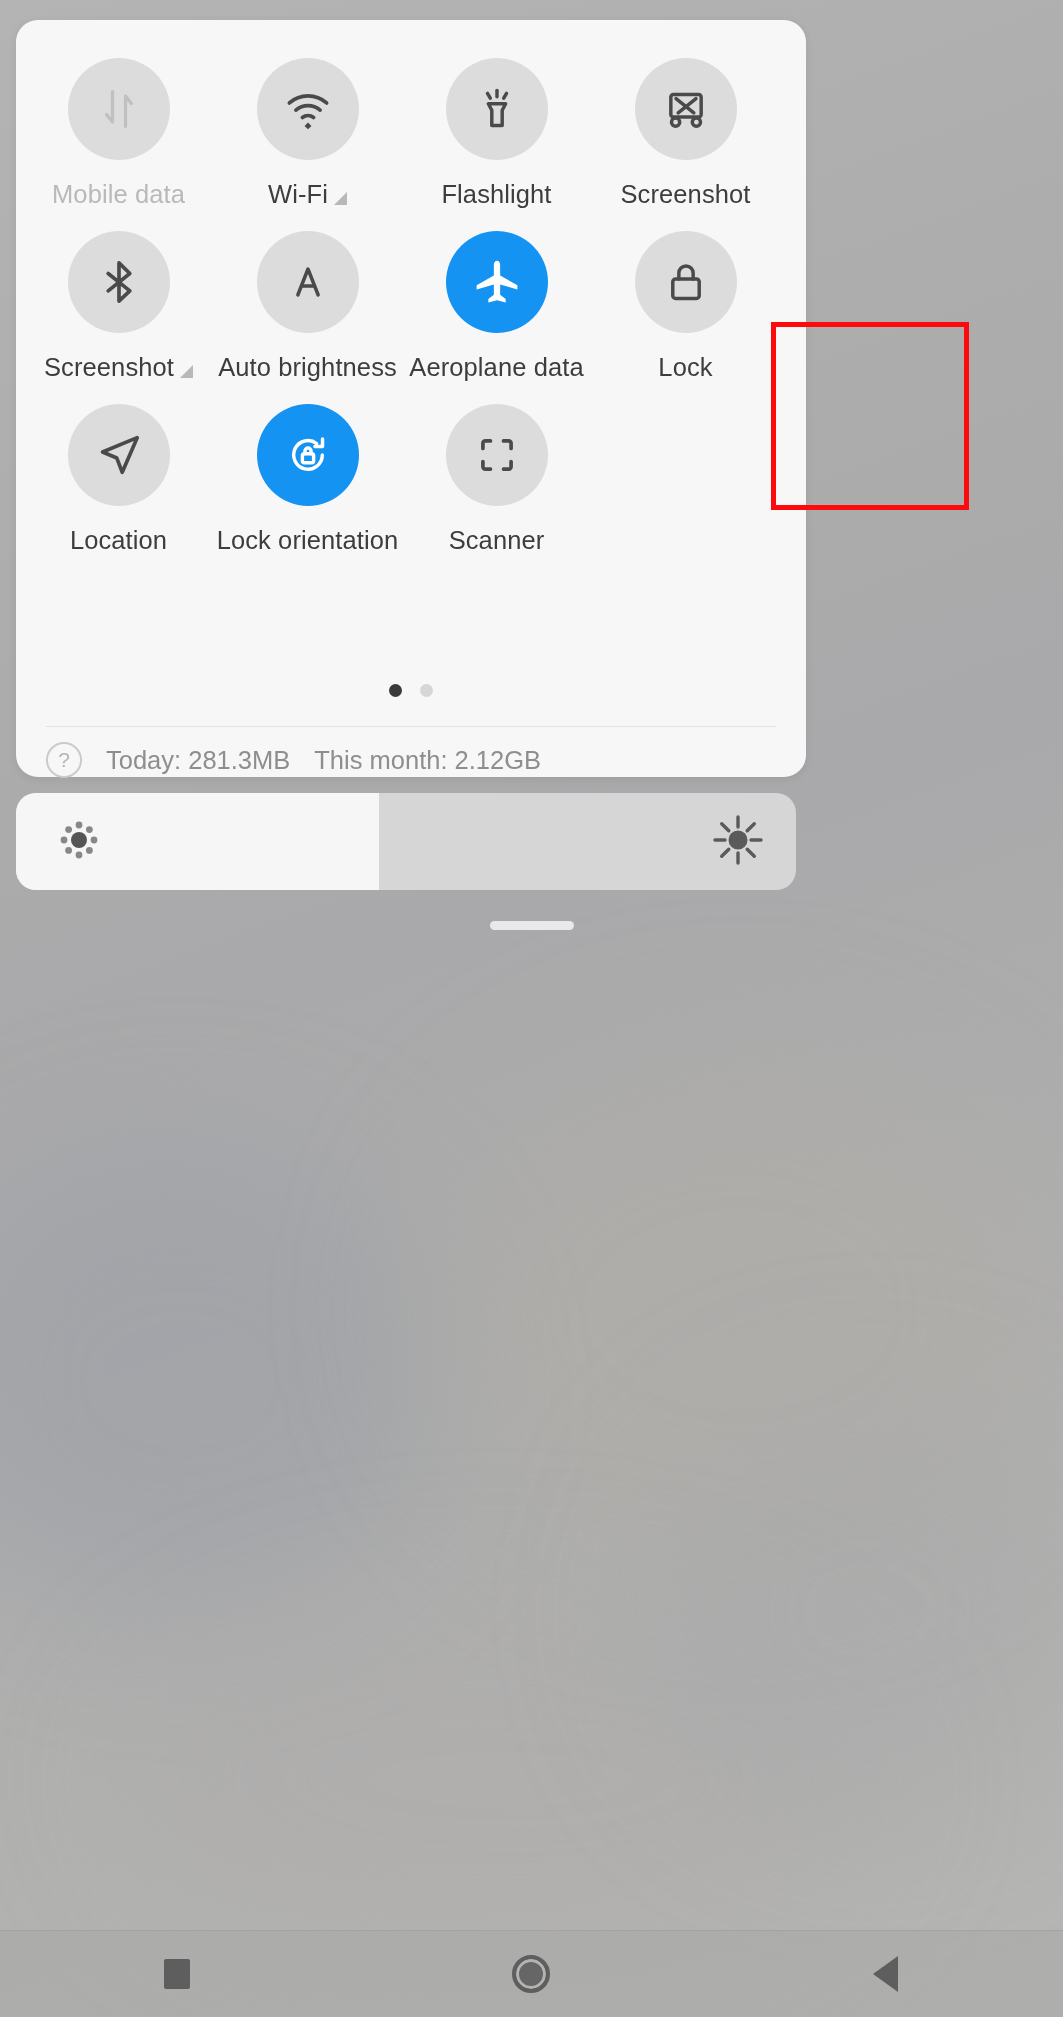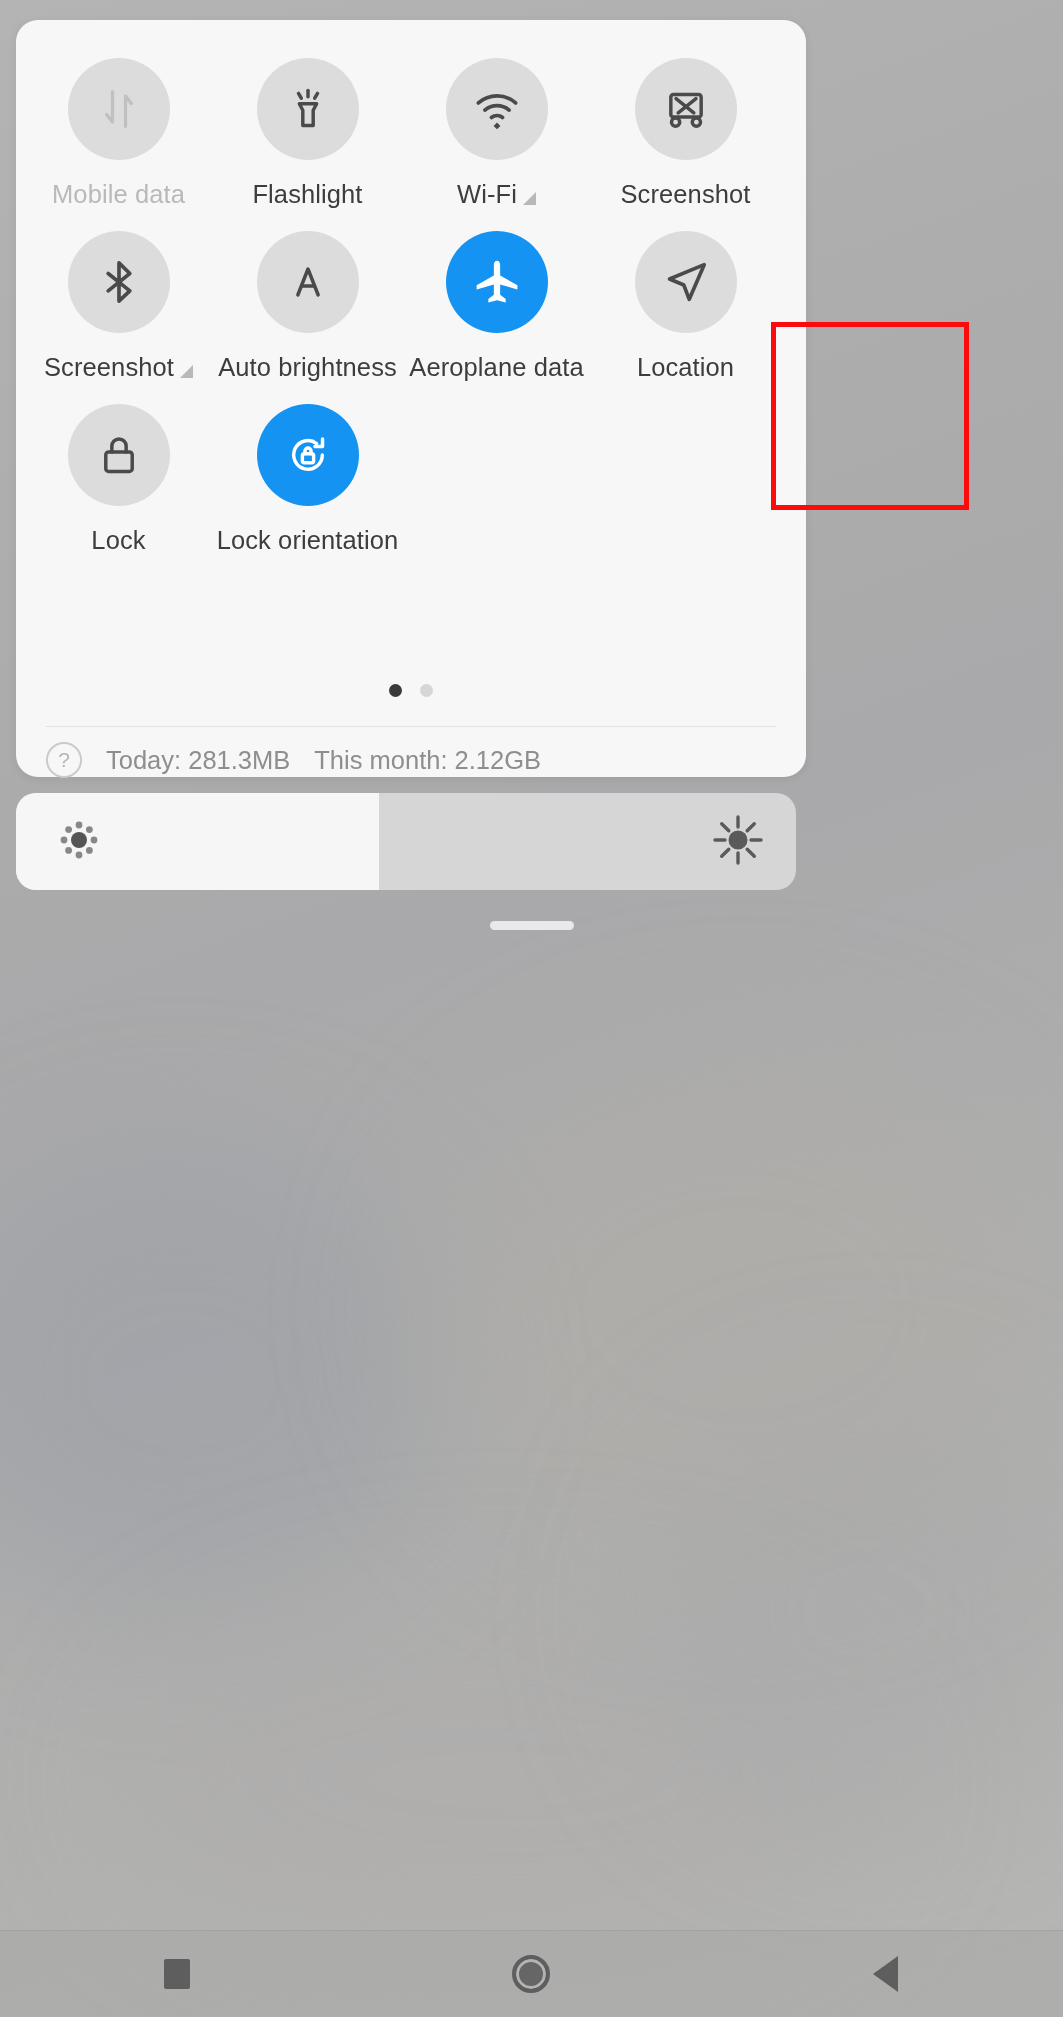--- a/index.html
+++ b/index.html
@@ -188,46 +188,46 @@
             </g>
           </svg>
         </div>
         <div class="tile-label-row">
           <span class="tile-label dim">Mobile data</span>
         </div>
       </div>
       <div class="tile">
         <div class="tile-circle">
           <svg width="52" height="52" viewBox="0 0 24 24">
+            <g stroke="#4a4a4a" stroke-width="1.7" fill="none" stroke-linecap="round">
+              <path d="M3.4 9.2 A13 13 0 0 1 20.6 9.2"></path>
+              <path d="M6.4 12.5 A8.6 8.6 0 0 1 17.6 12.5"></path>
+              <path d="M9.4 15.9 A4.2 4.2 0 0 1 14.6 15.9"></path>
+            </g>
+            <path d="M12 18.2 L13.6 19.9 L12 21.3 L10.4 19.9 Z" fill="#4a4a4a"></path>
+          </svg>
+        </div>
+        <div class="tile-label-row">
+          <span class="tile-label">Wi-Fi</span>
+          <span class="expand-tri"></span>
+        </div>
+      </div>
+      <div class="tile">
+        <div class="tile-circle">
+          <svg width="52" height="52" viewBox="0 0 24 24">
             <g stroke="#4a4a4a" stroke-width="1.6" fill="none" stroke-linecap="round" stroke-linejoin="round">
               <path d="M8 9.6 H16 L14.4 12.6 V19.6 H9.6 V12.6 Z"></path>
               <line x1="12" y1="3.4" x2="12" y2="6.4"></line>
               <line x1="7.6" y1="4.8" x2="8.9" y2="7.0"></line>
               <line x1="16.4" y1="4.8" x2="15.1" y2="7.0"></line>
             </g>
           </svg>
         </div>
         <div class="tile-label-row">
           <span class="tile-label">Flashlight</span>
-        </div>
-      </div>
-      <div class="tile">
-        <div class="tile-circle">
-          <svg width="52" height="52" viewBox="0 0 24 24">
-            <g stroke="#4a4a4a" stroke-width="1.7" fill="none" stroke-linecap="round">
-              <path d="M3.4 9.2 A13 13 0 0 1 20.6 9.2"></path>
-              <path d="M6.4 12.5 A8.6 8.6 0 0 1 17.6 12.5"></path>
-              <path d="M9.4 15.9 A4.2 4.2 0 0 1 14.6 15.9"></path>
-            </g>
-            <path d="M12 18.2 L13.6 19.9 L12 21.3 L10.4 19.9 Z" fill="#4a4a4a"></path>
-          </svg>
-        </div>
-        <div class="tile-label-row">
-          <span class="tile-label">Wi-Fi</span>
-          <span class="expand-tri"></span>
         </div>
       </div>
       <div class="tile">
         <div class="tile-circle">
           <svg width="52" height="52" viewBox="0 0 24 24">
             <g stroke="#4a4a4a" stroke-width="1.6" fill="none" stroke-linecap="round" stroke-linejoin="round">
               <rect x="5" y="5.3" width="14" height="10.4" rx="1.2"></rect>
               <line x1="7.4" y1="7.2" x2="15.6" y2="13.8"></line>
               <line x1="16.6" y1="7.2" x2="8.4" y2="13.8"></line>
               <circle cx="7.2" cy="18.1" r="1.9"></circle>
@@ -271,55 +271,70 @@
             <path d="M12 2.2 C12.95 2.2 13.45 3.1 13.45 4.3 V9.0 L21.4 13.5 V15.5 L13.45 13.1 V17.9 L16.0 19.8 V21.5 L12 20.4 L8.0 21.5 V19.8 L10.55 17.9 V13.1 L2.6 15.5 V13.5 L10.55 9.0 V4.3 C10.55 3.1 11.05 2.2 12 2.2 Z" fill="#ffffff"></path>
           </svg>
         </div>
         <div class="tile-label-row">
           <span class="tile-label">Aeroplane data</span>
         </div>
       </div>
       <div class="tile">
         <div class="tile-circle">
           <svg width="52" height="52" viewBox="0 0 24 24">
-            <g stroke="#4a4a4a" stroke-width="1.7" fill="none" stroke-linecap="round" stroke-linejoin="round">
-              <path d="M20.4 4.0 L4.4 10.6 L11.0 13.4 L13.5 20.0 Z"></path>
-            </g>
-          </svg>
-        </div>
-        <div class="tile-label-row">
-          <span class="tile-label">Location</span>
-        </div>
-      </div>
-      <div class="tile">
-        <div class="tile-circle">
-          <svg width="52" height="52" viewBox="0 0 24 24">
             <g stroke="#4a4a4a" stroke-width="1.6" fill="none" stroke-linecap="round" stroke-linejoin="round">
               <rect x="5.9" y="10.6" width="12.2" height="9.0" rx="1.3"></rect>
               <path d="M8.7 10.6 V7.9 A3.3 3.3 0 0 1 15.3 7.9 V10.6"></path>
             </g>
           </svg>
         </div>
         <div class="tile-label-row">
           <span class="tile-label">Lock</span>
+        </div>
+      </div>
+      <div class="tile">
+        <div class="tile-circle">
+          <svg width="52" height="52" viewBox="0 0 24 24">
+            <g stroke="#4a4a4a" stroke-width="1.7" fill="none" stroke-linecap="round" stroke-linejoin="round">
+              <path d="M20.4 4.0 L4.4 10.6 L11.0 13.4 L13.5 20.0 Z"></path>
+            </g>
+          </svg>
+        </div>
+        <div class="tile-label-row">
+          <span class="tile-label">Location</span>
         </div>
       </div>
       <div class="tile">
         <div class="tile-circle on">
           <svg width="52" height="52" viewBox="0 0 24 24">
             <g stroke="#ffffff" stroke-width="1.6" fill="none" stroke-linecap="round" stroke-linejoin="round">
               <path d="M18.6 12 A6.6 6.6 0 1 1 16.0 6.7"></path>
               <path d="M18.7 4.6 V8.1 H15.2"></path>
               <rect x="9.4" y="11.4" width="5.2" height="4.2" rx="0.9"></rect>
               <path d="M10.6 11.4 V10.2 A1.4 1.4 0 0 1 13.4 10.2 V11.4"></path>
             </g>
           </svg>
         </div>
         <div class="tile-label-row">
           <span class="tile-label">Lock orientation</span>
+        </div>
+      </div>
+      <div class="tile">
+        <div class="tile-circle">
+          <svg width="52" height="52" viewBox="0 0 24 24">
+            <g stroke="#4a4a4a" stroke-width="1.7" fill="none" stroke-linecap="round" stroke-linejoin="round">
+              <path d="M5.5 9.0 V6.6 A1.1 1.1 0 0 1 6.6 5.5 H9.0"></path>
+              <path d="M15.0 5.5 H17.4 A1.1 1.1 0 0 1 18.5 6.6 V9.0"></path>
+              <path d="M18.5 15.0 V17.4 A1.1 1.1 0 0 1 17.4 18.5 H15.0"></path>
+              <path d="M9.0 18.5 H6.6 A1.1 1.1 0 0 1 5.5 17.4 V15.0"></path>
+            </g>
+          </svg>
+        </div>
+        <div class="tile-label-row">
+          <span class="tile-label">Scanner</span>
         </div>
       </div>
     </div>
 
   <div class="dots" id="page-dots">
       <div class="dot active"></div>
       <div class="dot"></div>
     </div>
 
   <div class="divider"></div>

